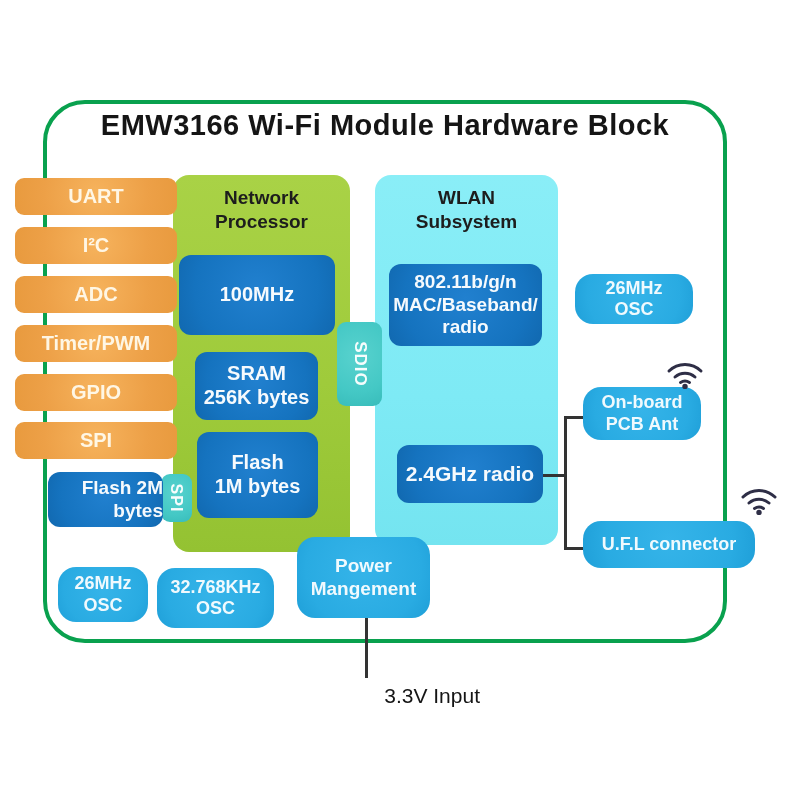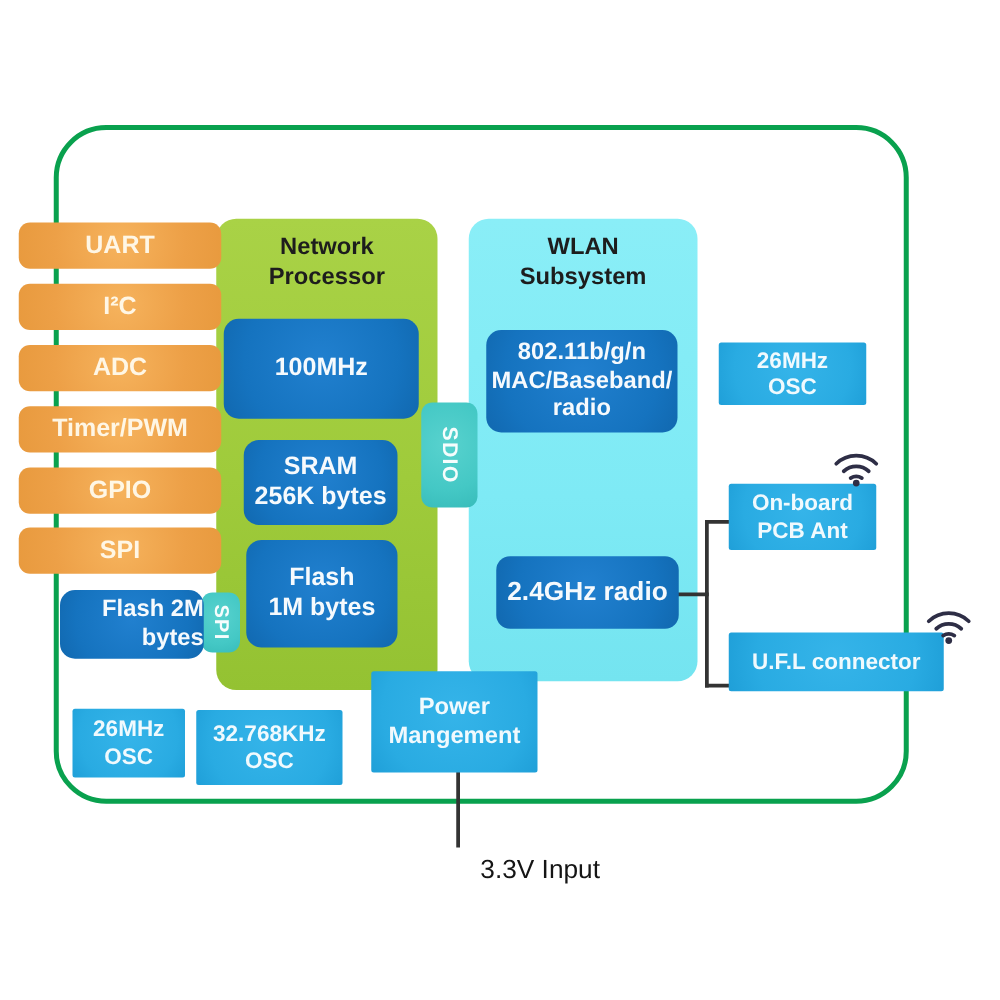--- a/index.html
+++ b/index.html
@@ -23,48 +23,48 @@
   .chip span{display:block;}
 
   .orange{background:radial-gradient(circle at 50% 42%, #f6b35d 0%, #eda047 62%, #e89a3e 100%);
     border-radius:9px;color:rgba(255,252,240,.93);font-size:20px;font-weight:600;
     width:162px;height:37px;left:15px;}
 
   .darkblue{background:radial-gradient(circle at 50% 42%, #2180cf 0%, var(--dark-blue) 68%, #1168af 100%);
     border-radius:12px;color:rgba(255,255,255,.96);font-weight:bold;}
 
   .brightblue{background:radial-gradient(circle at 50% 40%, #35b4e9 0%, var(--bright-blue) 70%, #1f9fd8 100%);
-    border-radius:2px;color:rgba(255,255,255,.93);font-weight:bold;}
+    border-radius:18px;color:rgba(255,255,255,.93);font-weight:bold;}
 
   .bigbox{position:absolute;z-index:2;border-radius:16px;}
   .np{left:173px;top:175px;width:177px;height:377px;
     background:linear-gradient(180deg,#a9d246 0%, var(--lime-green) 55%, #94c232 100%);}
   .wlan{left:375px;top:175px;width:183px;height:370px;
     background:linear-gradient(180deg,#8aeef7 0%, var(--cyan) 60%, #74e4f0 100%);}
   .bighead{position:absolute;top:11px;left:0;width:100%;text-align:center;
     color:#1d1d1d;font-size:19px;font-weight:600;line-height:1.25;}
   .bighead span{display:block;}
 
   .bus{position:absolute;background:radial-gradient(circle at 45% 40%, #58d2ce 0%, var(--teal) 65%, #38bcba 100%);
     border-radius:9px;z-index:3;display:flex;align-items:center;justify-content:center;}
   .vtext{transform:rotate(90deg);color:rgba(255,255,255,.95);font-weight:bold;
     letter-spacing:1px;white-space:nowrap;}
 
   .np-mcu{left:179px;top:255px;width:156px;height:80px;font-size:20px;}
   .np-sram{left:195px;top:352px;width:123px;height:68px;font-size:20px;}
   .np-flash{left:197px;top:432px;width:121px;height:86px;font-size:20px;}
   .wlan-mac{left:389px;top:264px;width:153px;height:82px;font-size:19px;}
-  .wlan-radio{left:397px;top:445px;width:146px;height:58px;font-size:21px;border-radius:11px;}
+  .wlan-radio{left:397px;top:445px;width:146px;height:58px;font-size:21px;}
   .flash2m{left:48px;top:472px;width:115px;height:55px;font-size:19px;z-index:5;align-items:flex-end;}
   .spi-bus{left:161px;top:474px;width:31px;height:48px;font-size:16px;}
   .sdio-bus{left:337px;top:322px;width:45px;height:84px;font-size:17px;}
 
   .osc-right{left:575px;top:274px;width:118px;height:50px;font-size:18px;}
   .pcb-ant{left:583px;top:387px;width:118px;height:53px;font-size:18px;}
-  .ufl{left:583px;top:506px;width:172px;height:47px;font-size:18px;z-index:5;}
+  .ufl{left:583px;top:521px;width:172px;height:47px;font-size:18px;z-index:5;}
   .osc-bl{left:58px;top:567px;width:90px;height:55px;font-size:18px;}
   .osc-32{left:157px;top:568px;width:117px;height:60px;font-size:18px;}
   .power{left:297px;top:537px;width:133px;height:81px;font-size:19px;z-index:5;}
 
   .cline{position:absolute;background:var(--line);z-index:3;}
   .l-radio{left:542px;top:474px;width:25px;height:3px;}
   .l-branch{left:564px;top:416px;width:3px;height:134px;}
   .l-ant{left:564px;top:416px;width:20px;height:3px;}
   .l-ufl{left:564px;top:547px;width:20px;height:3px;}
   .l-power{left:365px;top:617px;width:3px;height:61px;}
@@ -75,20 +75,21 @@
   .wifi{position:absolute;z-index:6;}
   .wifi1{left:664px;top:358px;width:42px;height:32px;}
   .wifi2{left:738px;top:484px;width:42px;height:32px;}
 </style>
 </head>
 <body>
 
 <div class="stage">
 
   <div class="frame"></div>
+  <div class="title">EMW3166 Wi-Fi Module Hardware Block</div>
 
   <div class="chip orange" style="top:178px">
     <span>UART</span>
   </div>
   <div class="chip orange" style="top:227px">
     <span>I²C</span>
   </div>
   <div class="chip orange" style="top:276px">
     <span>ADC</span>
   </div>

